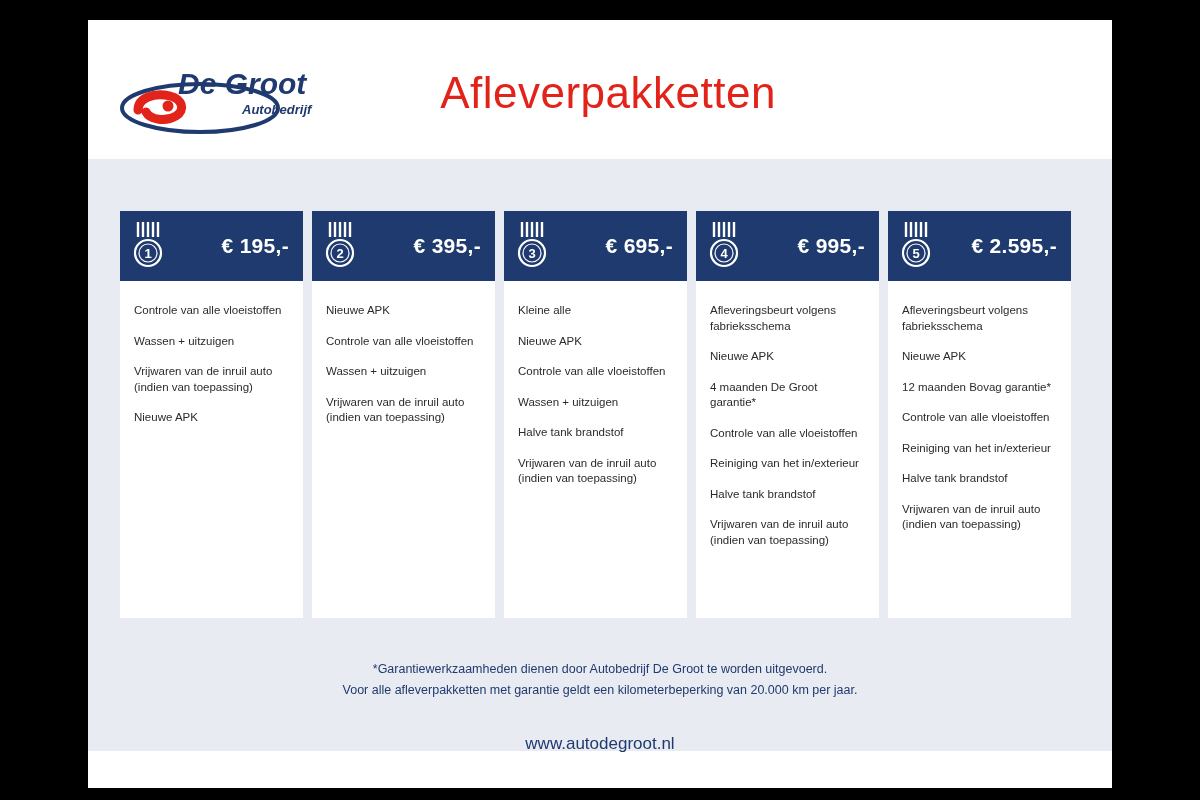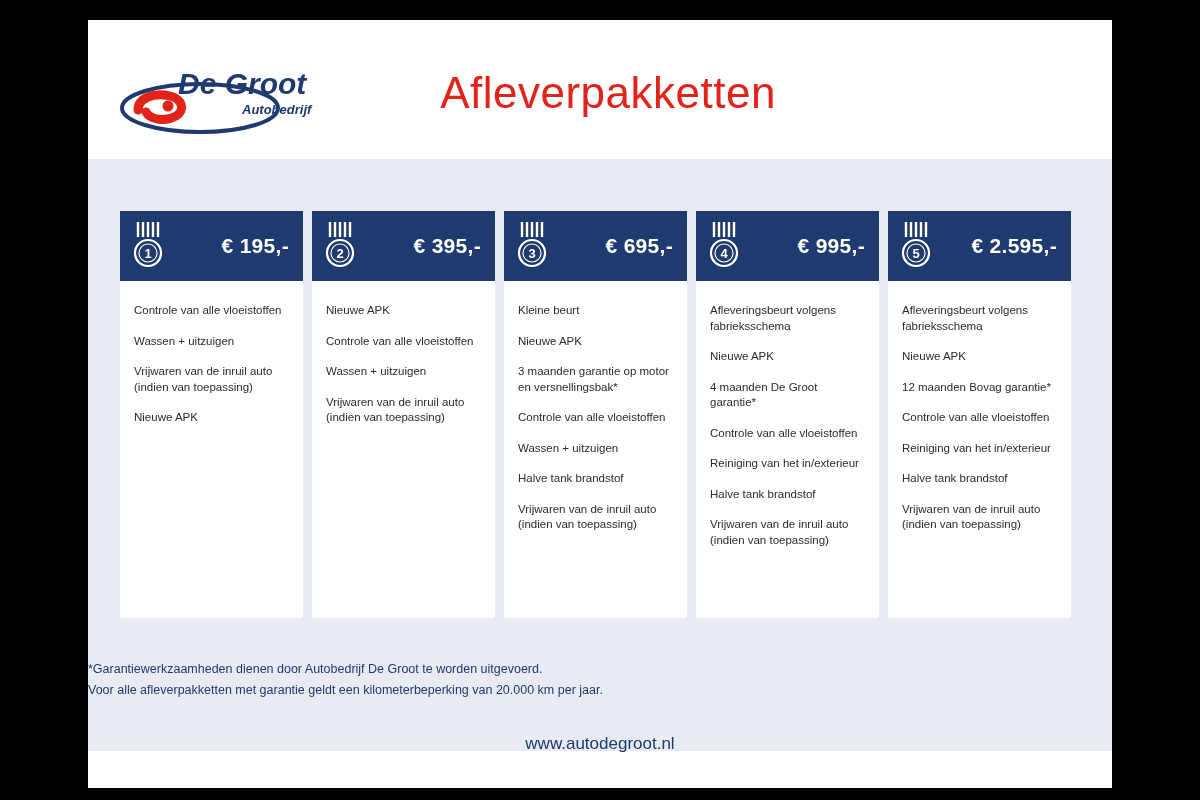--- a/index.html
+++ b/index.html
@@ -103,20 +103,21 @@
     color: #2b2b2b;
     font-size: 11.5px;
     line-height: 1.35;
     margin-bottom: 15px;
   }
   
   .footnotes {
     position: absolute;
     left: 0; right: 0;
     top: 500px;
+    text-align: center;
     color: #1f3a6e;
     font-size: 12.5px;
     line-height: 1.7;
     font-weight: 400;
   }
   .website {
     position: absolute;
     left: 0; right: 0;
     top: 575px;
     text-align: center;
@@ -217,23 +218,22 @@
                 <line x1="30" y1="2" x2="30" y2="17"></line>
               </g>
               <circle cx="20" cy="33" r="13" fill="none" stroke="#ffffff" stroke-width="2.2"></circle>
               <circle cx="20" cy="33" r="9" fill="none" stroke="#ffffff" stroke-width="1.2"></circle>
               <text x="20" y="38" text-anchor="middle" font-family="'Liberation Sans', sans-serif" font-size="13" font-weight="700" fill="#ffffff">3</text>
             </svg>
           </div>
           <div class="price">€ 695,-</div>
         </div>
         <div class="card-body">
-          <div class="feature">Kleine beurt</div>
-          <div class="feature">Nieuwe APK</div>
-          <div class="feature">3 maanden garantie op motor en versnellingsbak*</div>
+          <div class="feature">Kleine alle</div>
+          <div class="feature">Nieuwe APK</div>
           <div class="feature">Controle van alle vloeistoffen</div>
           <div class="feature">Wassen + uitzuigen</div>
           <div class="feature">Halve tank brandstof</div>
           <div class="feature">Vrijwaren van de inruil auto (indien van toepassing)</div>
         </div>
       </div>
 
       <div class="card">
         <div class="card-head">
           <div class="medal">

